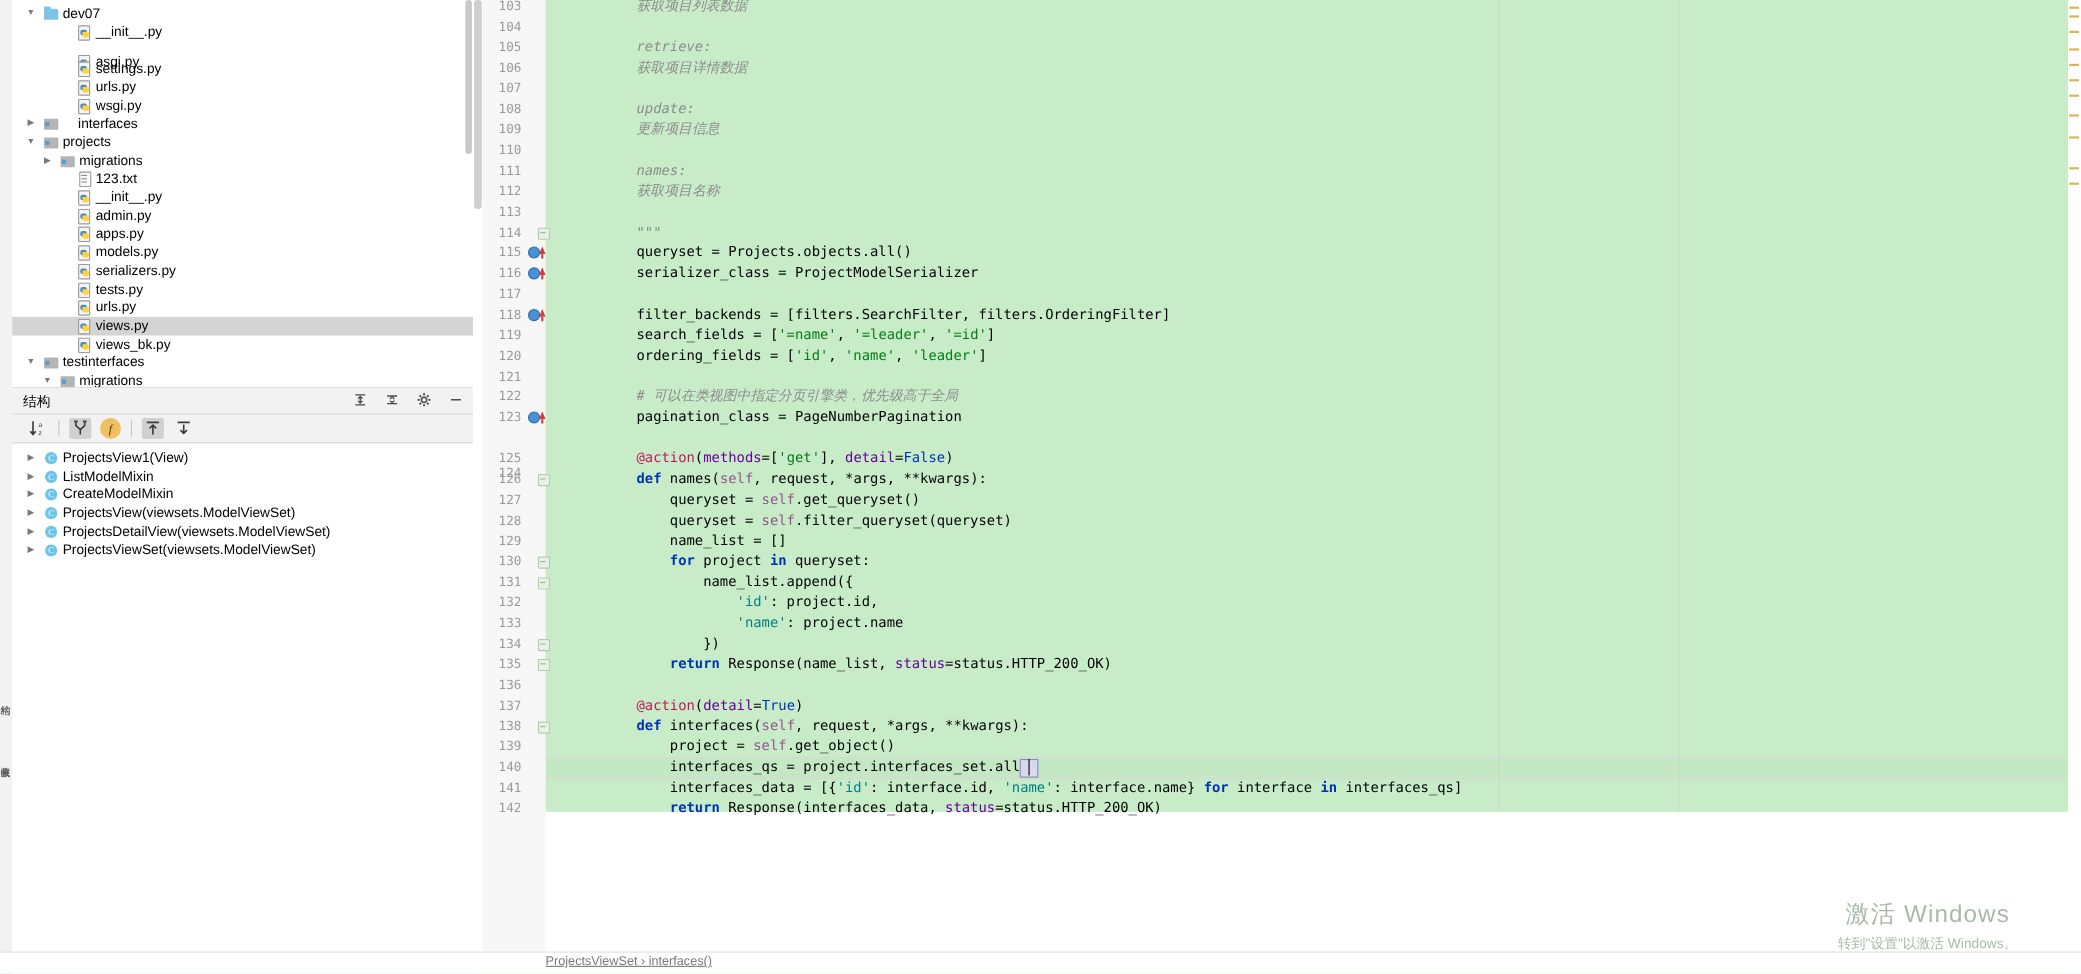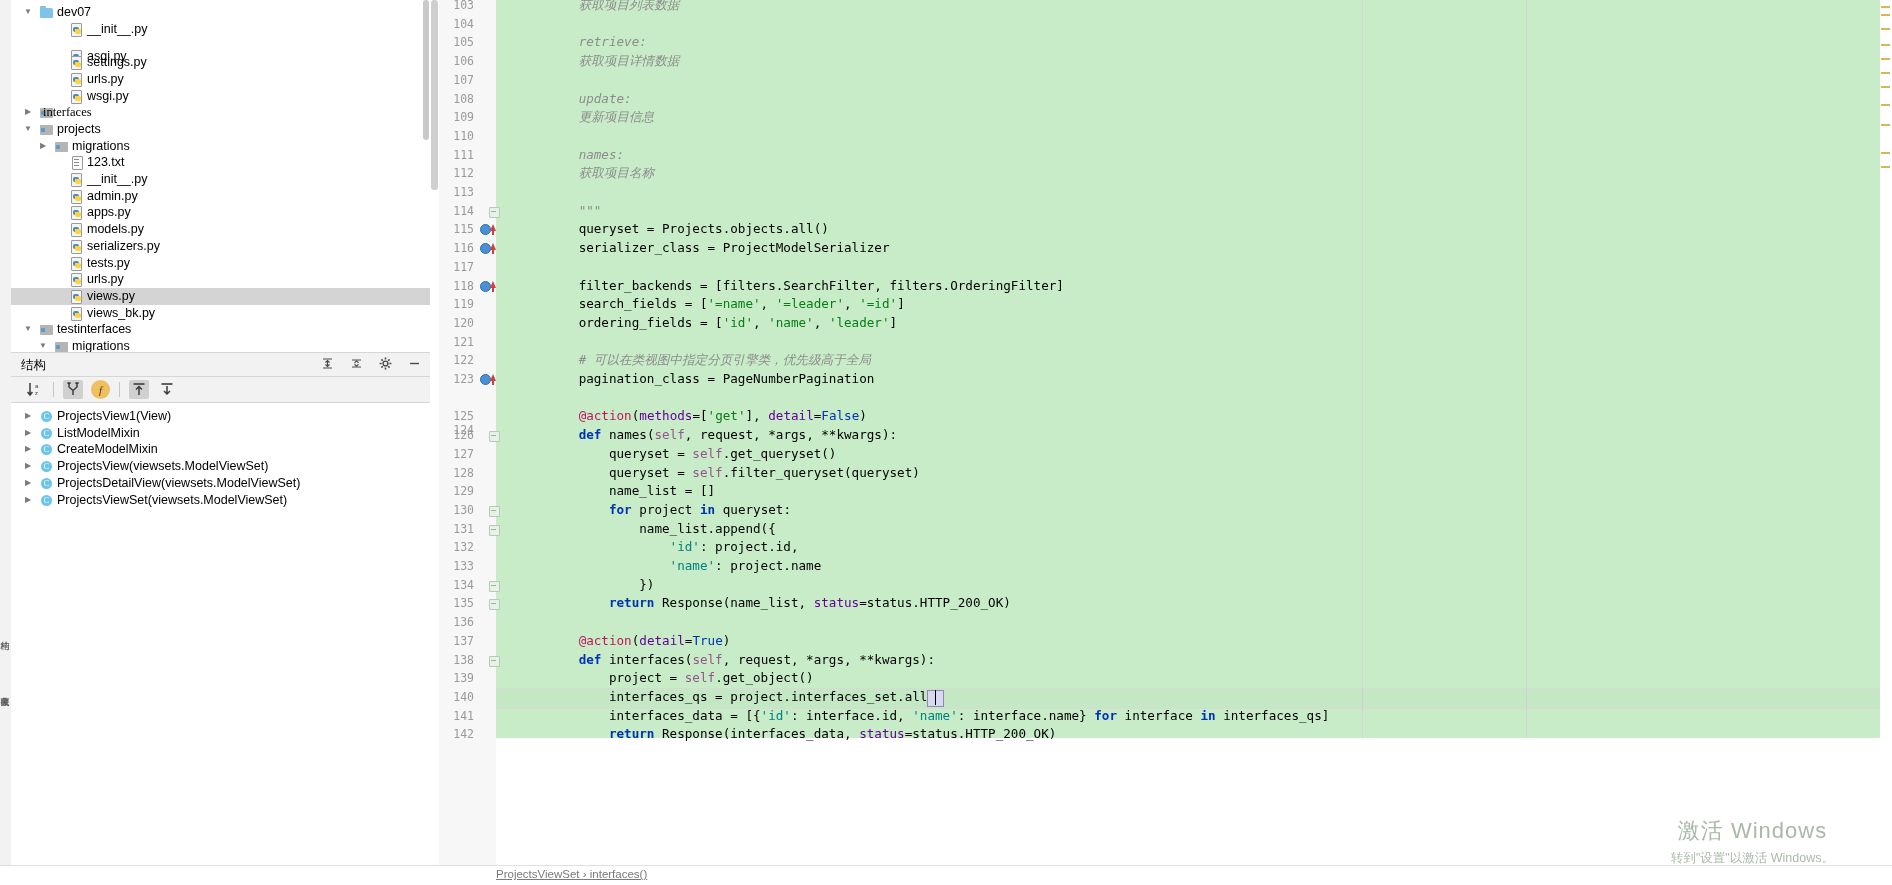--- a/index.html
+++ b/index.html
@@ -166,21 +166,21 @@
           <span class="ico ic-py" style="left: 59px;">
             <span class="pg"></span>
             <span class="b1"></span>
             <span class="b2"></span>
           </span>
           <span class="lbl" style="left: 76px;">wsgi.py</span>
         </div>
         <div class="tree-row" style="top: 104.2px; position: absolute; left: 0px; width: 419px;">
           <span class="arrow" style="left: 12px;">▶</span>
           <span class="ico ic-folder-gray" style="left: 29px; height: 10px; width: 13px; top: 4px;"></span>
-          <span class="lbl" style="left: 32px; font-family: Liberation Serif, serif;">interfaces</span>
+          <span class="lbl" style="left: 60px;">interfaces</span>
         </div>
         <div class="tree-row" style="top: 120.9px; position: absolute; left: 0px; width: 419px;">
           <span class="arrow" style="left: 12px;">▼</span>
           <span class="ico ic-folder-gray" style="left: 29px; height: 10px; width: 13px; top: 4px;"></span>
           <span class="lbl" style="left: 46px;">projects</span>
         </div>
         <div class="tree-row" style="top: 137.6px; position: absolute; left: 0px; width: 419px;">
           <span class="arrow" style="left: 27px;">▶</span>
           <span class="ico ic-folder-gray" style="left: 44px; height: 10px; width: 13px; top: 4px;"></span>
           <span class="lbl" style="left: 61px;">migrations</span>

